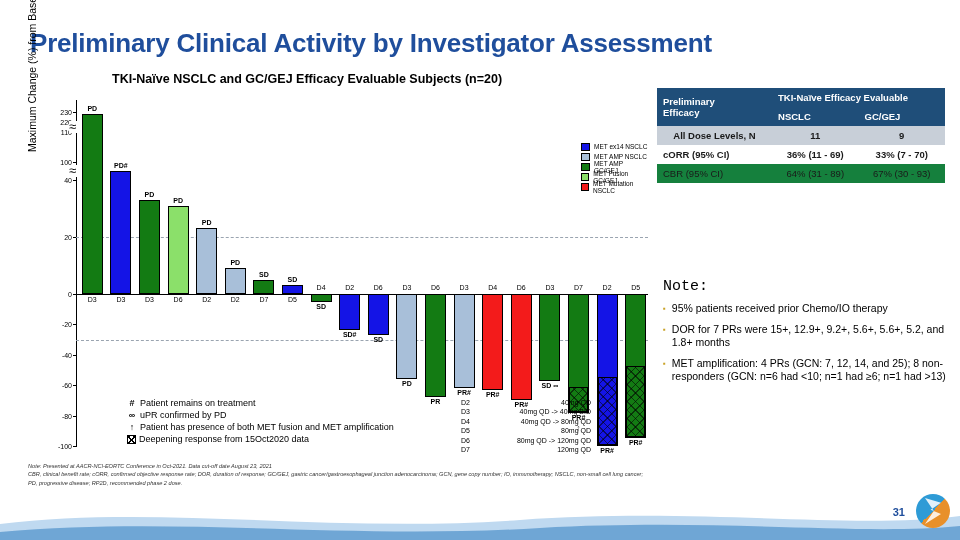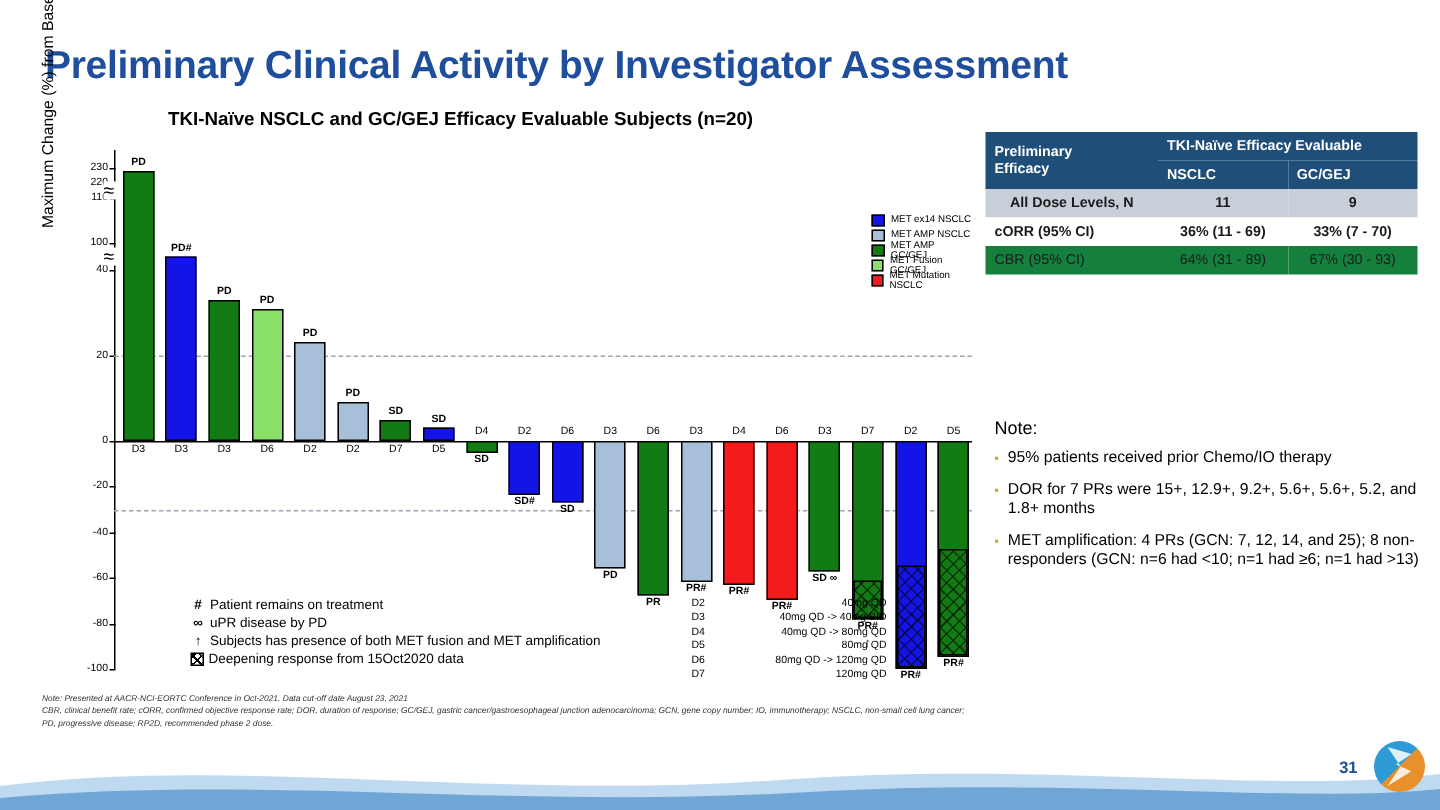--- a/index.html
+++ b/index.html
@@ -60,21 +60,21 @@
   .thead .sub{}
   .rowA{background:#C8CFD8;font-weight:bold;}
   .rowB{background:#ffffff;font-weight:bold;}
   .rowC{background:#15803d;}
   .tbl .lab{text-align:left;color:#1a1a1a;}
   .tbl .lab.l{text-align:center;}
   .tbl .num{text-align:center;color:#1a1a1a;}
 
   
   .note{position:absolute;left:663px;top:278px;width:288px;font-size:10.5px;color:#000;}
-  .note h4{margin:0 0 7px 0;font-size:12px;font-weight:normal;}
+  .note h4{margin:0 0 7px 0;font-size:15px;font-weight:normal;font-family:Liberation Mono, monospace;}
   .nrow{display:flex;margin-bottom:7px;line-height:13.5px;}
   .nbul{color:#C9A227;margin-right:6px;flex:none;font-size:8px;line-height:13.5px;}
 
   
   .foot{position:absolute;left:28px;top:462px;width:700px;font-size:5.6px;font-style:italic;color:#333;line-height:8.4px;}
 
   
   .wave{position:absolute;left:0;bottom:0;width:960px;height:46px;overflow:hidden;}
   .pageno{position:absolute;right:55px;bottom:22px;font-size:11px;font-weight:bold;color:#1F4E9C;}
   .logo{position:absolute;right:10px;bottom:12px;width:34px;height:34px;border-radius:50%;
@@ -220,25 +220,25 @@
           </div>
         </div>
 
       <div class="key" id="symkey">
           <div class="krow">
             <span class="ksym">#</span>
             <span>Patient remains on treatment</span>
           </div>
           <div class="krow">
             <span class="ksym">∞</span>
-            <span>uPR disease by PD</span>
+            <span>uPR confirmed by PD</span>
           </div>
           <div class="krow">
             <span class="ksym">↑</span>
-            <span>Subjects has presence of both MET fusion and MET amplification</span>
+            <span>Patient has presence of both MET fusion and MET amplification</span>
           </div>
           <div class="krow">
             <span class="khatch"></span>
             <span>Deepening response from 15Oct2020 data</span>
           </div>
         </div>
       <div class="dose" id="doselist">
           <div class="r">
             <div class="c1">D2</div>
             <div class="c2">40mg QD</div>

